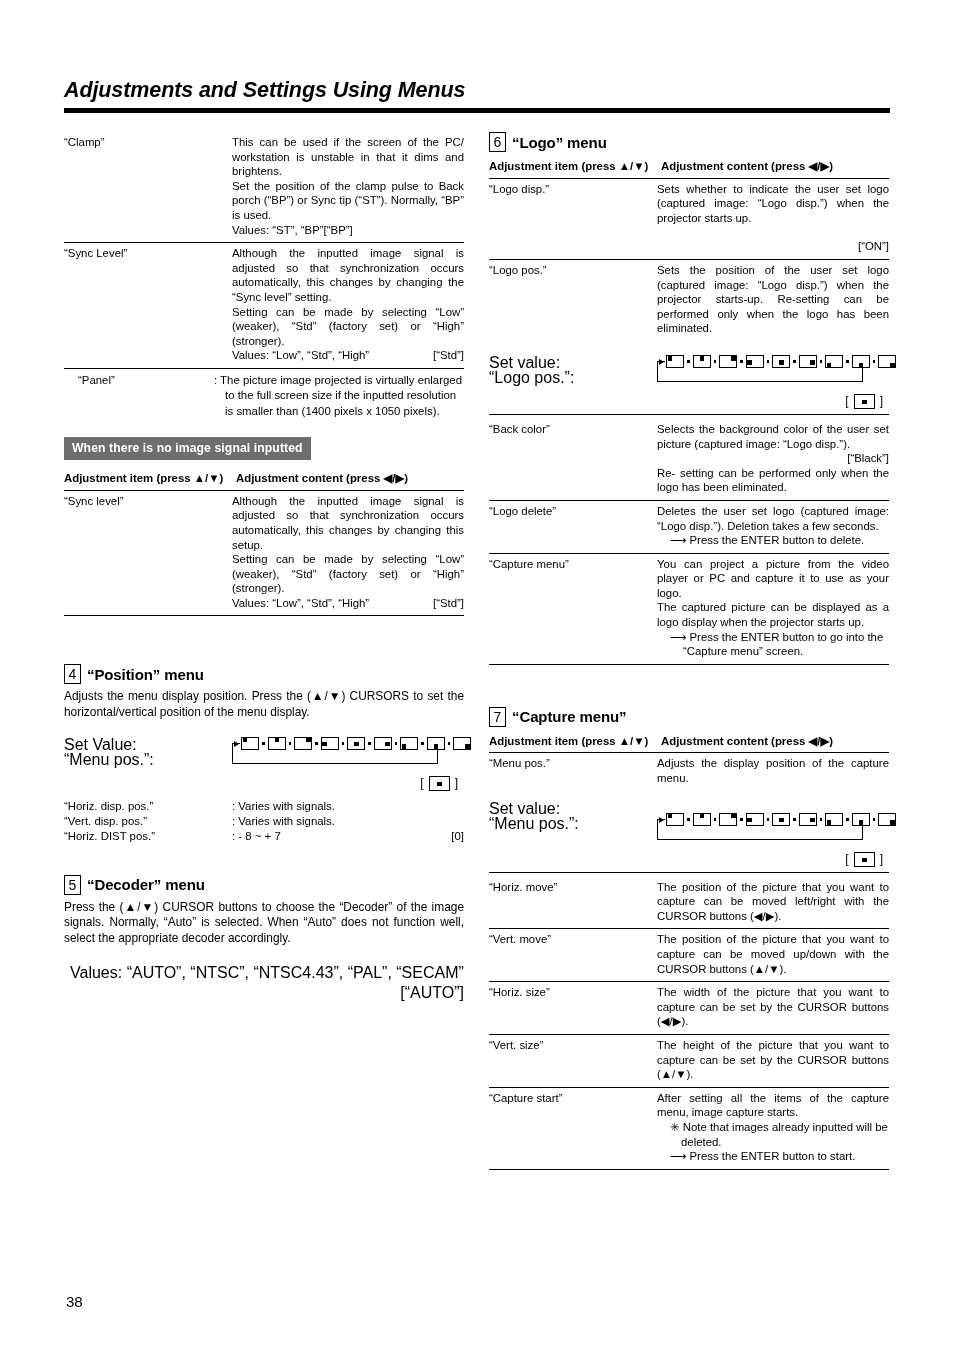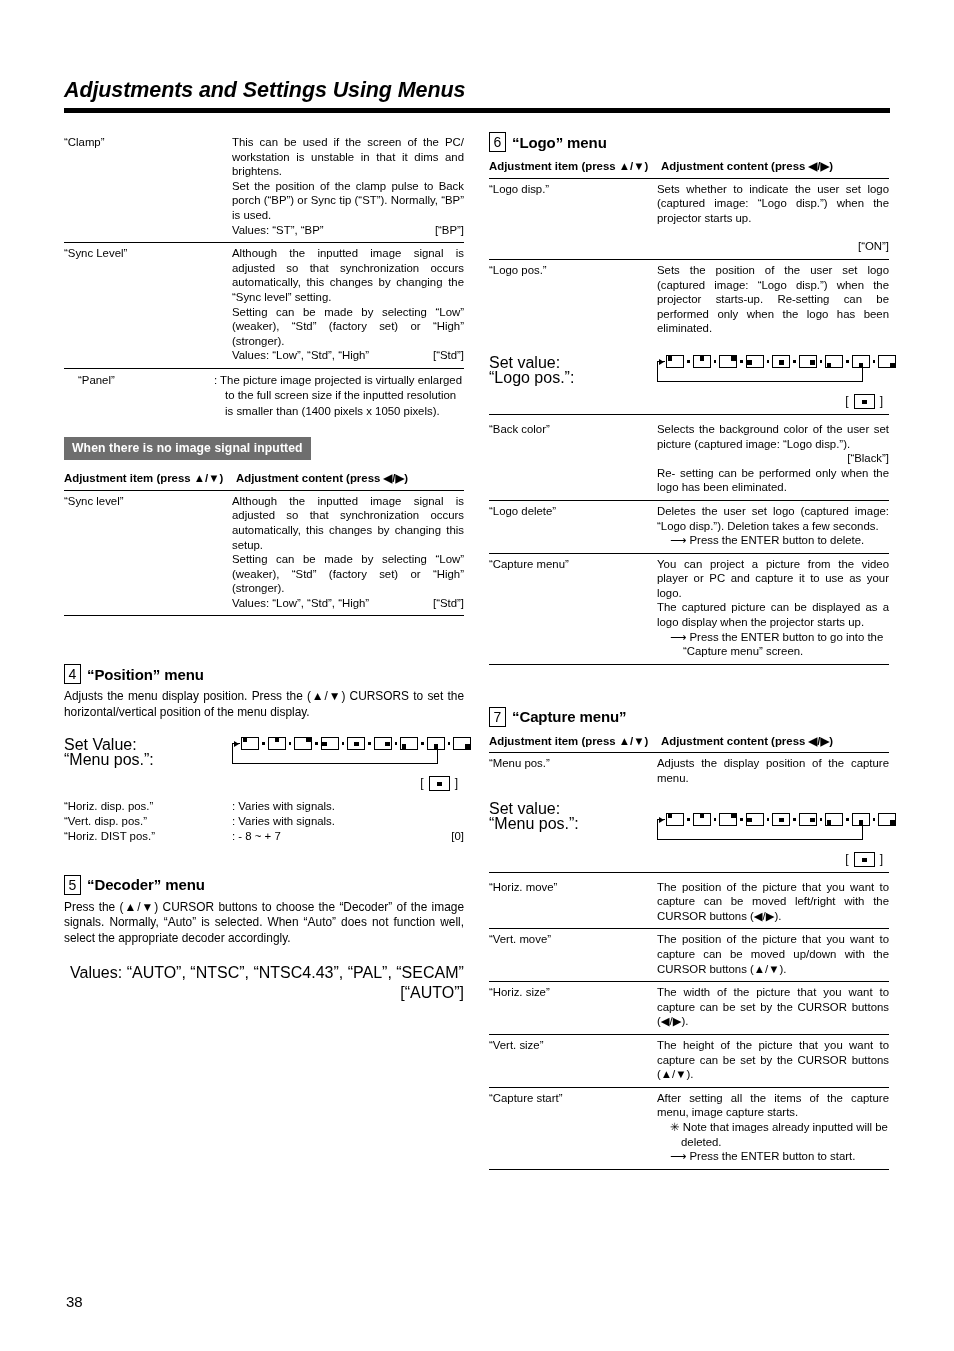--- a/index.html
+++ b/index.html
@@ -241,21 +241,21 @@
 
   <div class="col-left">
 
     <table class="tbl">
       <tbody>
           <tr class="rule-bot">
         <td class="c-item">“Clamp”</td>
         <td class="c-content">
           <div class="just">This can be used if the screen of the PC/ workstation is unstable in that it dims and brightens.</div>
           <div class="just">Set the position of the clamp pulse to Back porch (“BP”) or Sync tip (“ST”). Normally, “BP” is used.</div>
-          <div style="display:flex;justify-content:space-between;">
+          <div style="display:flex;">
             <span>Values: “ST”, “BP”</span>
             <span>[“BP”]</span>
           </div>
         </td>
       </tr>
       <tr class="rule-bot">
         <td class="c-item">“Sync Level”</td>
         <td class="c-content">
           <div class="just">Although the inputted image signal is adjusted so that synchronization occurs automatically, this changes by changing the “Sync level” setting.</div>
           <div class="just">Setting can be made by selecting “Low” (weaker), “Std” (factory set) or “High” (stronger).</div>

